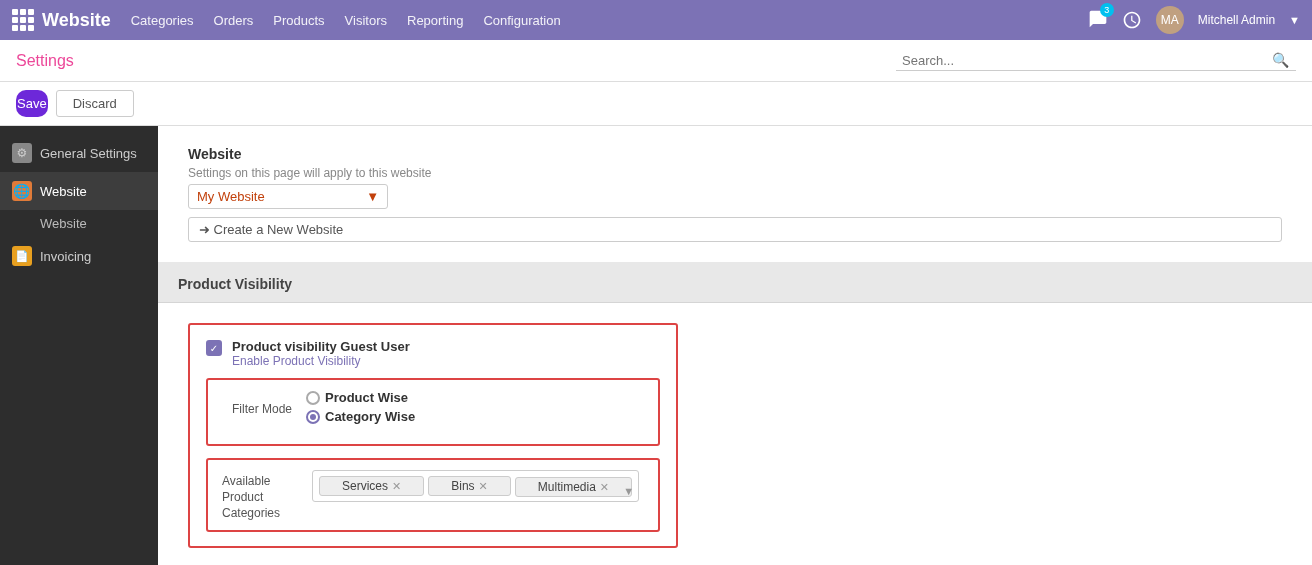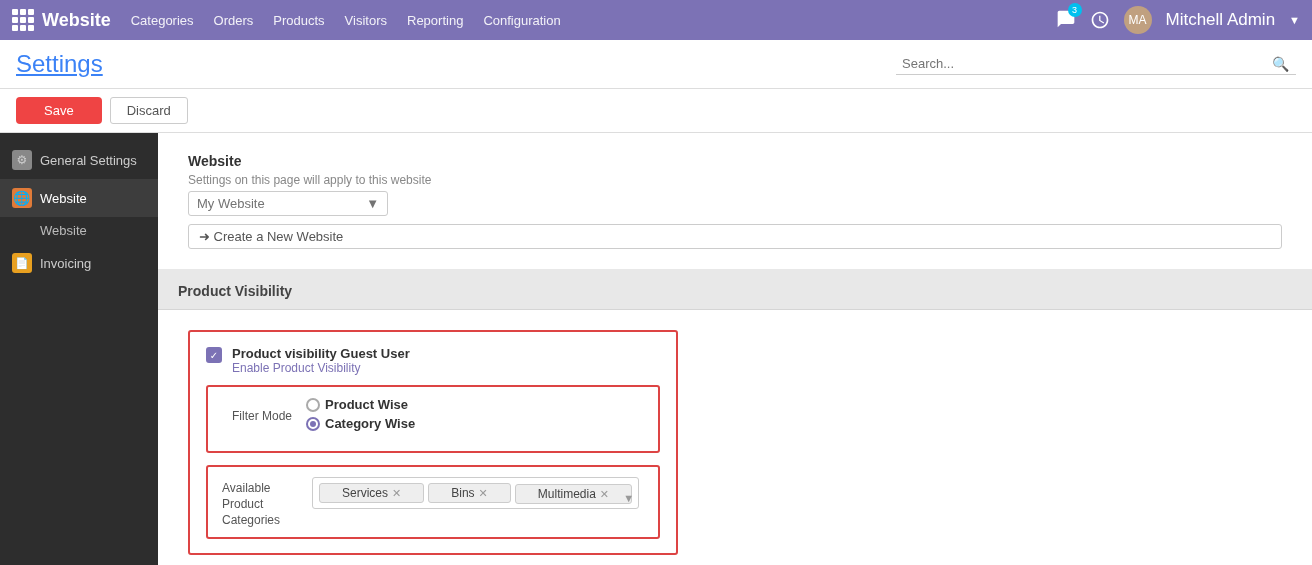--- a/index.html
+++ b/index.html
@@ -75,37 +75,36 @@
       background: #c0a080;
       overflow: hidden;
       display: flex;
       align-items: center;
       justify-content: center;
       color: white;
       font-size: 12px;
     }
     .admin-label {
       color: white;
-      font-size: 17px;
+      font-size: 12px;
     }
 
     
     .page-header {
       background: white;
       padding: 10px 16px;
       border-bottom: 1px solid #ddd;
       display: flex;
       align-items: center;
       justify-content: space-between;
     }
     .page-title {
-      font-size: 24px;
-      color: #3b82f6;
+      font-size: 16px;
+      color: #ec4899;
       font-weight: normal;
-      text-decoration: underline;
     }
     .search-bar {
       display: flex;
       align-items: center;
       border-bottom: 1px solid #ccc;
       padding: 2px 6px;
       width: 400px;
     }
     .search-bar input {
       border: none;
@@ -122,25 +121,25 @@
 
     
     .toolbar {
       background: white;
       padding: 8px 16px;
       border-bottom: 1px solid #ddd;
       display: flex;
       gap: 8px;
     }
     .btn-save {
-      background: #ef4444;
+      background: #6d28d9;
       color: white;
       border: none;
-      padding: 5px 28px;
-      border-radius: 4px;
+      padding: 5px 1px;
+      border-radius: 10px;
       cursor: pointer;
       font-size: 13px;
     }
     .btn-discard {
       background: white;
       color: #555;
       border: 1px solid #ccc;
       padding: 5px 16px;
       border-radius: 3px;
       cursor: pointer;
@@ -232,21 +231,21 @@
       display: flex;
       align-items: center;
       border: 1px solid #ccc;
       border-radius: 3px;
       padding: 4px 8px;
       width: 200px;
       background: white;
       cursor: pointer;
       justify-content: space-between;
       font-size: 13px;
-      color: #737373;
+      color: #c2410c;
     }
     .create-link {
       display: inline-flex;
       align-items: center;
       gap: 4px;
       color: #555;
       font-size: 13px;
       cursor: pointer;
       border: 1px solid #ccc;
       padding: 4px 10px;

